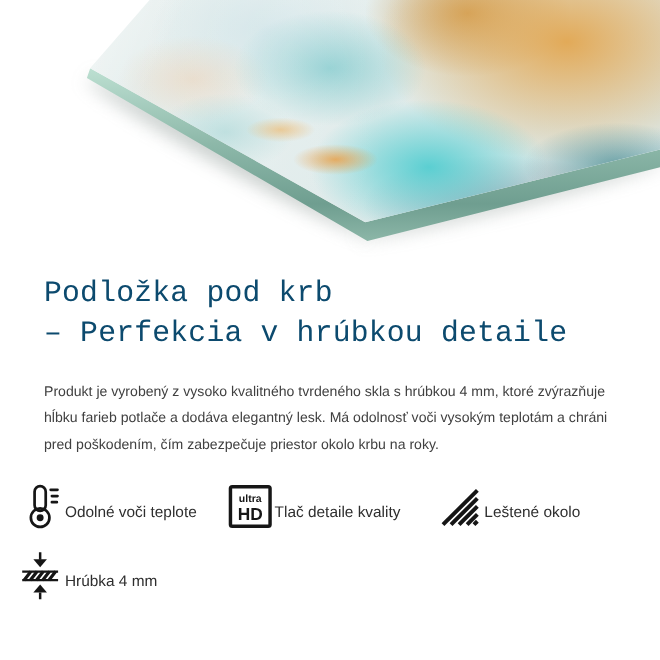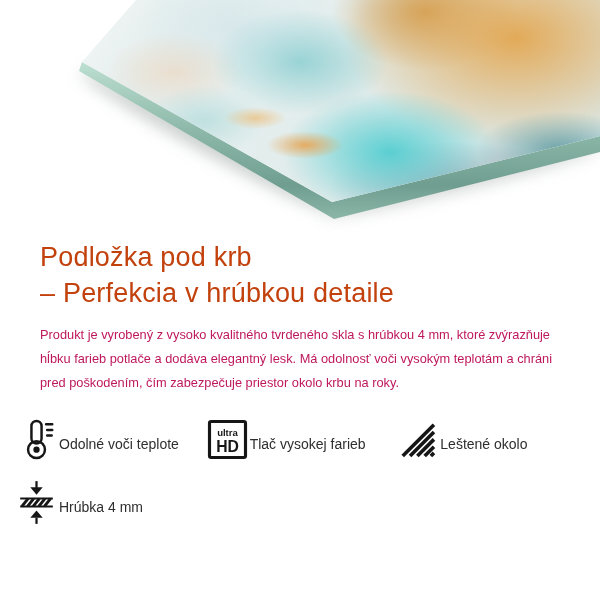--- a/index.html
+++ b/index.html
@@ -51,24 +51,24 @@
       background:linear-gradient(to bottom, rgba(255,255,255,0), #fff 46%, #fff 54%, rgba(255,255,255,0)); }
   .ray-d1,.ray-d2 { width:42px; height:2px; left:-21px; top:-1px; opacity:.85;
       background:linear-gradient(to right, rgba(255,255,255,0), #fff 50%, rgba(255,255,255,0)); }
   .ray-d1 { transform:rotate(45deg); } .ray-d2 { transform:rotate(-45deg); }
   .core { width:16px; height:16px; left:-8px; top:-8px; border-radius:50%;
       background:radial-gradient(circle, #fff 0 28%, rgba(255,255,255,0) 72%);
       box-shadow:0 0 10px 3px rgba(255,255,255,.9); }
 
   
   .content { padding:0 40px; }
-  h1 { margin-top:2px; font-family:Liberation Sans, sans-serif; font-weight:400;
-       font-size:27px; line-height:1.32; color:#c2410c; letter-spacing:.2px; }
-  .desc { margin-top:12px; width:533px; font-size:12.8px; line-height:1.88;
-          color:#be185d; }
+  h1 { margin-top:13px; font-family:Liberation Mono, monospace; font-weight:400;
+       font-size:27px; line-height:1.32; color:#0c4a6e; letter-spacing:.2px; }
+  .desc { margin-top:22px; width:533px; font-size:12.8px; line-height:1.88;
+          color:#404040; }
 
   
   .features { margin-top:21px; padding:0 14px; display:grid;
       grid-template-columns:repeat(3,1fr); row-gap:17px; }
   .feature { display:flex; flex-direction:row; align-items:center; }
   .icon-wrap { height:46px; display:flex; align-items:flex-end; }
   .feature svg { display:block; }
   .flabel { margin-top:10px; font-size:14px; color:#2e2e2e; }
   .ico { stroke:#161616; fill:none; stroke-width:2.2; }
 </style>
@@ -115,21 +115,21 @@
 
   <div class="feature">
     <span class="icon-wrap">
       <svg width="45" height="45" viewBox="0 0 40 40">
         <rect class="ico" x="4" y="4" width="32" height="32" rx="1.5" style="stroke-width:2.8"></rect>
         <text x="20" y="16.5" text-anchor="middle" font-size="8.5" font-weight="bold" font-family="Liberation Sans, sans-serif" fill="#161616">ultra</text>
         <text x="20" y="31" text-anchor="middle" font-size="14" font-weight="bold" font-family="Liberation Sans, sans-serif" fill="#161616">HD</text>
       </svg>
     </span>
 
-    <span class="flabel">Tlač vysokej farieb</span>
+    <span class="flabel">Tlač detaile kvality</span>
   </div>
 
 
 
   <div class="feature">
     <span class="icon-wrap">
       <svg width="45" height="45" viewBox="0 0 40 40">
         <g class="ico" style="stroke-width:3.2" stroke-linecap="square">
           <path d="M8 33.5 L33.5 8"></path>
           <path d="M14.5 33.5 L33.5 14.5"></path>

